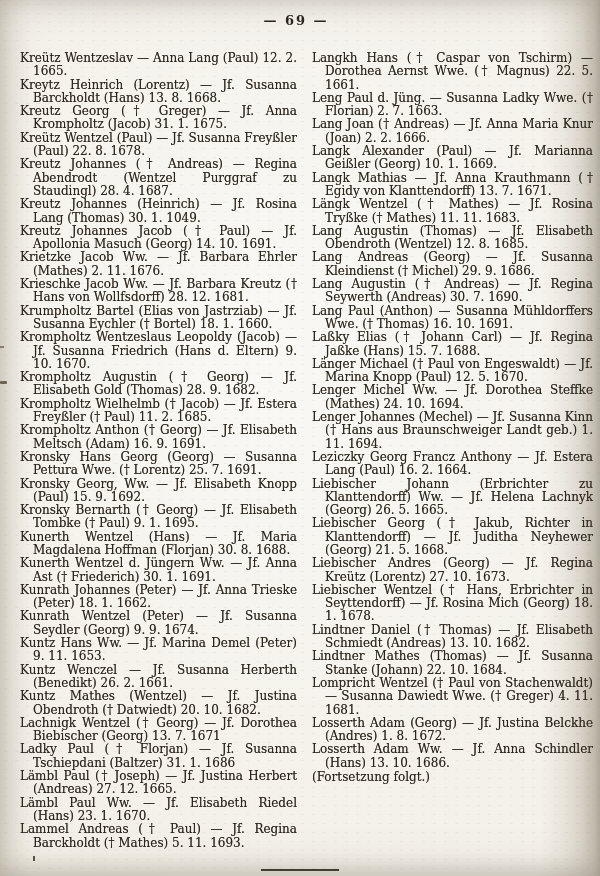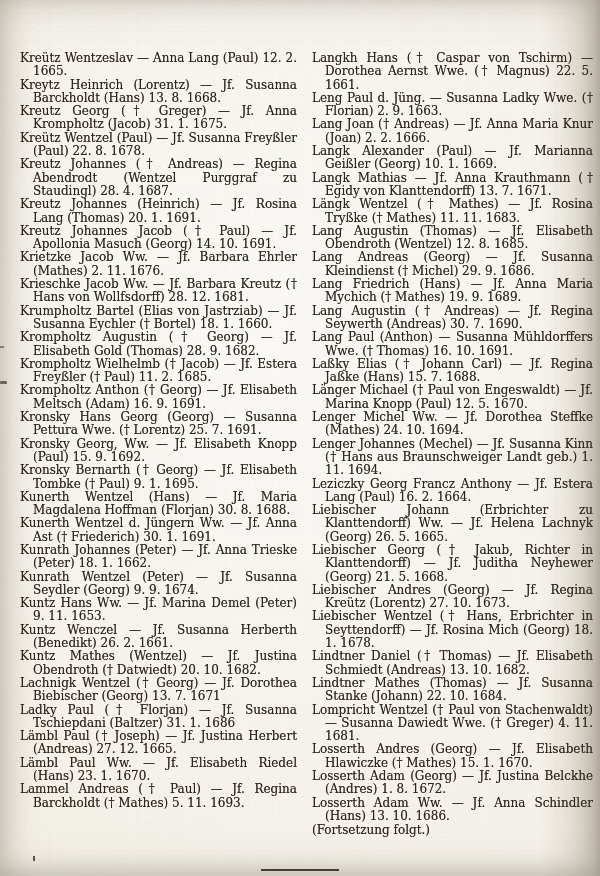--- a/index.html
+++ b/index.html
@@ -44,33 +44,35 @@
   .edge-mark-a{position:absolute;left:0;top:381px;width:7px;height:3px;background:#6e6759;border-radius:1px;}
   .edge-mark-b{position:absolute;left:0;top:346px;width:4px;height:2px;background:#8d8678;}
   .edge-mark-c{position:absolute;left:33px;top:856px;width:2px;height:5px;background:#5a5347;}
 </style>
 </head>
 <body>
 
 <div class="page">
   <div class="speckle"></div>
 
+  <div class="header">— 69 —</div>
 
   <div class="columns">
     <div class="col left">
         <p class="entry">Kreütz Wentzeslav — Anna Lang (Paul) 12. 2. 1665.</p>
         <p class="entry">Kreytz Heinrich (Lorentz) — Jf. Susanna Barckholdt (Hans) 13. 8. 1668.</p>
         <p class="entry">Kreutz Georg († Greger) — Jf. Anna Krompholtz (Jacob) 31. 1. 1675.</p>
         <p class="entry">Kreütz Wentzel (Paul) — Jf. Susanna Freyßler (Paul) 22. 8. 1678.</p>
         <p class="entry">Kreutz Johannes († Andreas) — Regina Abendrodt (Wentzel Purggraf zu Staudingl) 28. 4. 1687.</p>
-        <p class="entry">Kreutz Johannes (Heinrich) — Jf. Rosina Lang (Thomas) 20. 1. 1691.</p>
+        <p class="entry">Kreutz Johannes (Heinrich) — Jf. Rosina Lang (Thomas) 30. 1. 1049.</p>
         <p class="entry">Kreutz Johannes Jacob († Paul) — Jf. Apollonia Masuch (Georg) 14. 10. 1691.</p>
         <p class="entry">Krietzke Jacob Ww. — Jf. Barbara Ehrler (Mathes) 2. 11. 1676.</p>
         <p class="entry">Krieschke Jacob Ww. — Jf. Barbara Kreutz († Hans von Wollfsdorff) 28. 12. 1681.</p>
         <p class="entry">Krumpholtz Bartel (Elias von Jastrziab) — Jf. Susanna Eychler († Bortel) 18. 1. 1660.</p>
+        <p class="entry">Krompholtz Wentzeslaus Leopoldy (Jacob) — Jf. Susanna Friedrich (Hans d. Eltern) 9. 10. 1670.</p>
         <p class="entry">Krompholtz Augustin († Georg) — Jf. Elisabeth Gold (Thomas) 28. 9. 1682.</p>
         <p class="entry">Krompholtz Wielhelmb († Jacob) — Jf. Estera Freyßler († Paul) 11. 2. 1685.</p>
         <p class="entry">Krompholtz Anthon († Georg) — Jf. Elisabeth Meltsch (Adam) 16. 9. 1691.</p>
         <p class="entry">Kronsky Hans Georg (Georg) — Susanna Pettura Wwe. († Lorentz) 25. 7. 1691.</p>
         <p class="entry">Kronsky Georg, Ww. — Jf. Elisabeth Knopp (Paul) 15. 9. 1692.</p>
         <p class="entry">Kronsky Bernarth († Georg) — Jf. Elisabeth Tombke († Paul) 9. 1. 1695.</p>
         <p class="entry">Kunerth Wentzel (Hans) — Jf. Maria Magdalena Hoffman (Florjan) 30. 8. 1688.</p>
         <p class="entry">Kunerth Wentzel d. Jüngern Ww. — Jf. Anna Ast († Friederich) 30. 1. 1691.</p>
         <p class="entry">Kunrath Johannes (Peter) — Jf. Anna Trieske (Peter) 18. 1. 1662.</p>
         <p class="entry">Kunrath Wentzel (Peter) — Jf. Susanna Seydler (Georg) 9. 9. 1674.</p>
@@ -78,43 +80,41 @@
         <p class="entry">Kuntz Wenczel — Jf. Susanna Herberth (Benedikt) 26. 2. 1661.</p>
         <p class="entry">Kuntz Mathes (Wentzel) — Jf. Justina Obendroth († Datwiedt) 20. 10. 1682.</p>
         <p class="entry">Lachnigk Wentzel († Georg) — Jf. Dorothea Biebischer (Georg) 13. 7. 1671</p>
         <p class="entry">Ladky Paul († Florjan) — Jf. Susanna Tschiepdani (Baltzer) 31. 1. 1686</p>
         <p class="entry">Lämbl Paul († Joseph) — Jf. Justina Herbert (Andreas) 27. 12. 1665.</p>
         <p class="entry">Lämbl Paul Ww. — Jf. Elisabeth Riedel (Hans) 23. 1. 1670.</p>
         <p class="entry">Lammel Andreas († Paul) — Jf. Regina Barckholdt († Mathes) 5. 11. 1693.</p>
       </div>
     <div class="col right">
         <p class="entry">Langkh Hans († Caspar von Tschirm) — Dorothea Aernst Wwe. († Magnus) 22. 5. 1661.</p>
-        <p class="entry">Leng Paul d. Jüng. — Susanna Ladky Wwe. († Florian) 2. 9. 1663.</p>
+        <p class="entry">Leng Paul d. Jüng. — Susanna Ladky Wwe. († Florian) 2. 7. 1663.</p>
         <p class="entry">Lang Joan († Andreas) — Jf. Anna Maria Knur (Joan) 2. 2. 1666.</p>
         <p class="entry">Langk Alexander (Paul) — Jf. Marianna Geißler (Georg) 10. 1. 1669.</p>
         <p class="entry">Langk Mathias — Jf. Anna Krauthmann († Egidy von Klanttendorff) 13. 7. 1671.</p>
         <p class="entry">Längk Wentzel († Mathes) — Jf. Rosina Tryßke († Mathes) 11. 11. 1683.</p>
         <p class="entry">Lang Augustin (Thomas) — Jf. Elisabeth Obendroth (Wentzel) 12. 8. 1685.</p>
         <p class="entry">Lang Andreas (Georg) — Jf. Susanna Kleindienst († Michel) 29. 9. 1686.</p>
-        <p class="entry">Lang Friedrich (Hans) — Jf. Anna Maria Mychich († Mathes) 19. 9. 1689.</p>
         <p class="entry">Lang Augustin († Andreas) — Jf. Regina Seywerth (Andreas) 30. 7. 1690.</p>
         <p class="entry">Lang Paul (Anthon) — Susanna Mühldorffers Wwe. († Thomas) 16. 10. 1691.</p>
         <p class="entry">Laßky Elias († Johann Carl) — Jf. Regina Jaßke (Hans) 15. 7. 1688.</p>
         <p class="entry">Länger Michael († Paul von Engeswaldt) — Jf. Marina Knopp (Paul) 12. 5. 1670.</p>
         <p class="entry">Lenger Michel Ww. — Jf. Dorothea Steffke (Mathes) 24. 10. 1694.</p>
         <p class="entry">Lenger Johannes (Mechel) — Jf. Susanna Kinn († Hans aus Braunschweiger Landt geb.) 1. 11. 1694.</p>
         <p class="entry">Leziczky Georg Francz Anthony — Jf. Estera Lang (Paul) 16. 2. 1664.</p>
         <p class="entry">Liebischer Johann (Erbrichter zu Klanttendorff) Ww. — Jf. Helena Lachnyk (Georg) 26. 5. 1665.</p>
         <p class="entry">Liebischer Georg († Jakub, Richter in Klanttendorff) — Jf. Juditha Neyhewer (Georg) 21. 5. 1668.</p>
         <p class="entry">Liebischer Andres (Georg) — Jf. Regina Kreütz (Lorentz) 27. 10. 1673.</p>
         <p class="entry">Liebischer Wentzel († Hans, Erbrichter in Seyttendorff) — Jf. Rosina Mich (Georg) 18. 1. 1678.</p>
         <p class="entry">Lindtner Daniel († Thomas) — Jf. Elisabeth Schmiedt (Andreas) 13. 10. 1682.</p>
         <p class="entry">Lindtner Mathes (Thomas) — Jf. Susanna Stanke (Johann) 22. 10. 1684.</p>
         <p class="entry">Lompricht Wentzel († Paul von Stachenwaldt) — Susanna Dawiedt Wwe. († Greger) 4. 11. 1681.</p>
-        <p class="entry">Losserth Andres (Georg) — Jf. Elisabeth Hlawiczke († Mathes) 15. 1. 1670.</p>
         <p class="entry">Losserth Adam (Georg) — Jf. Justina Belckhe (Andres) 1. 8. 1672.</p>
         <p class="entry">Losserth Adam Ww. — Jf. Anna Schindler (Hans) 13. 10. 1686.</p>
         <p class="entry cont">(Fortsetzung folgt.)</p>
       </div>
   </div>
 
   <div class="bottom-rule"></div>
   <div class="edge-mark-a"></div>
   <div class="edge-mark-b"></div>
   <div class="edge-mark-c"></div>

